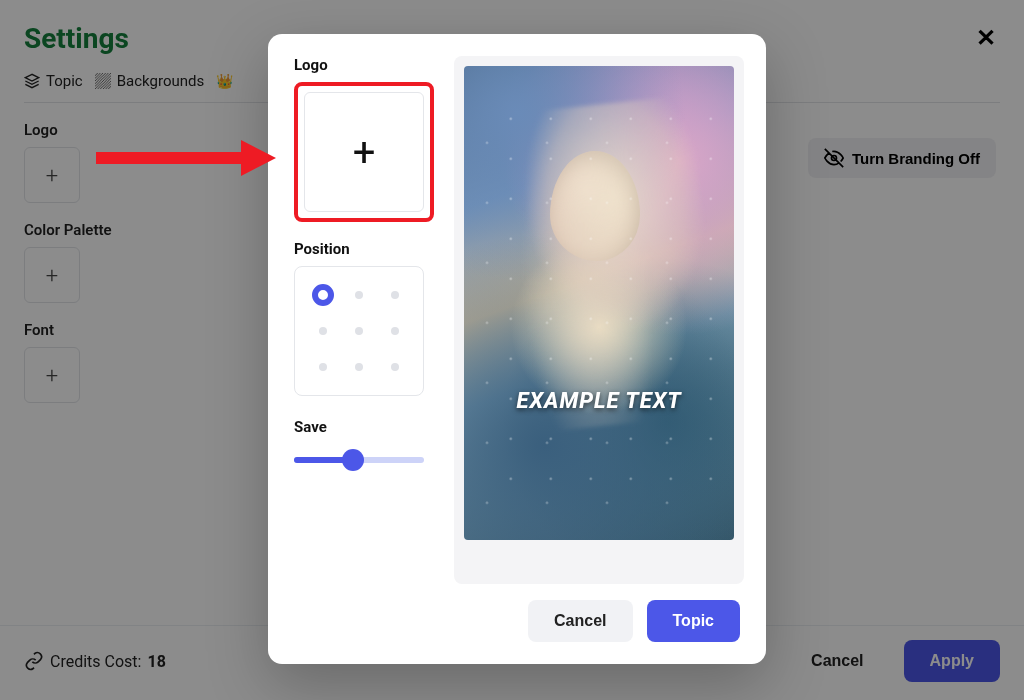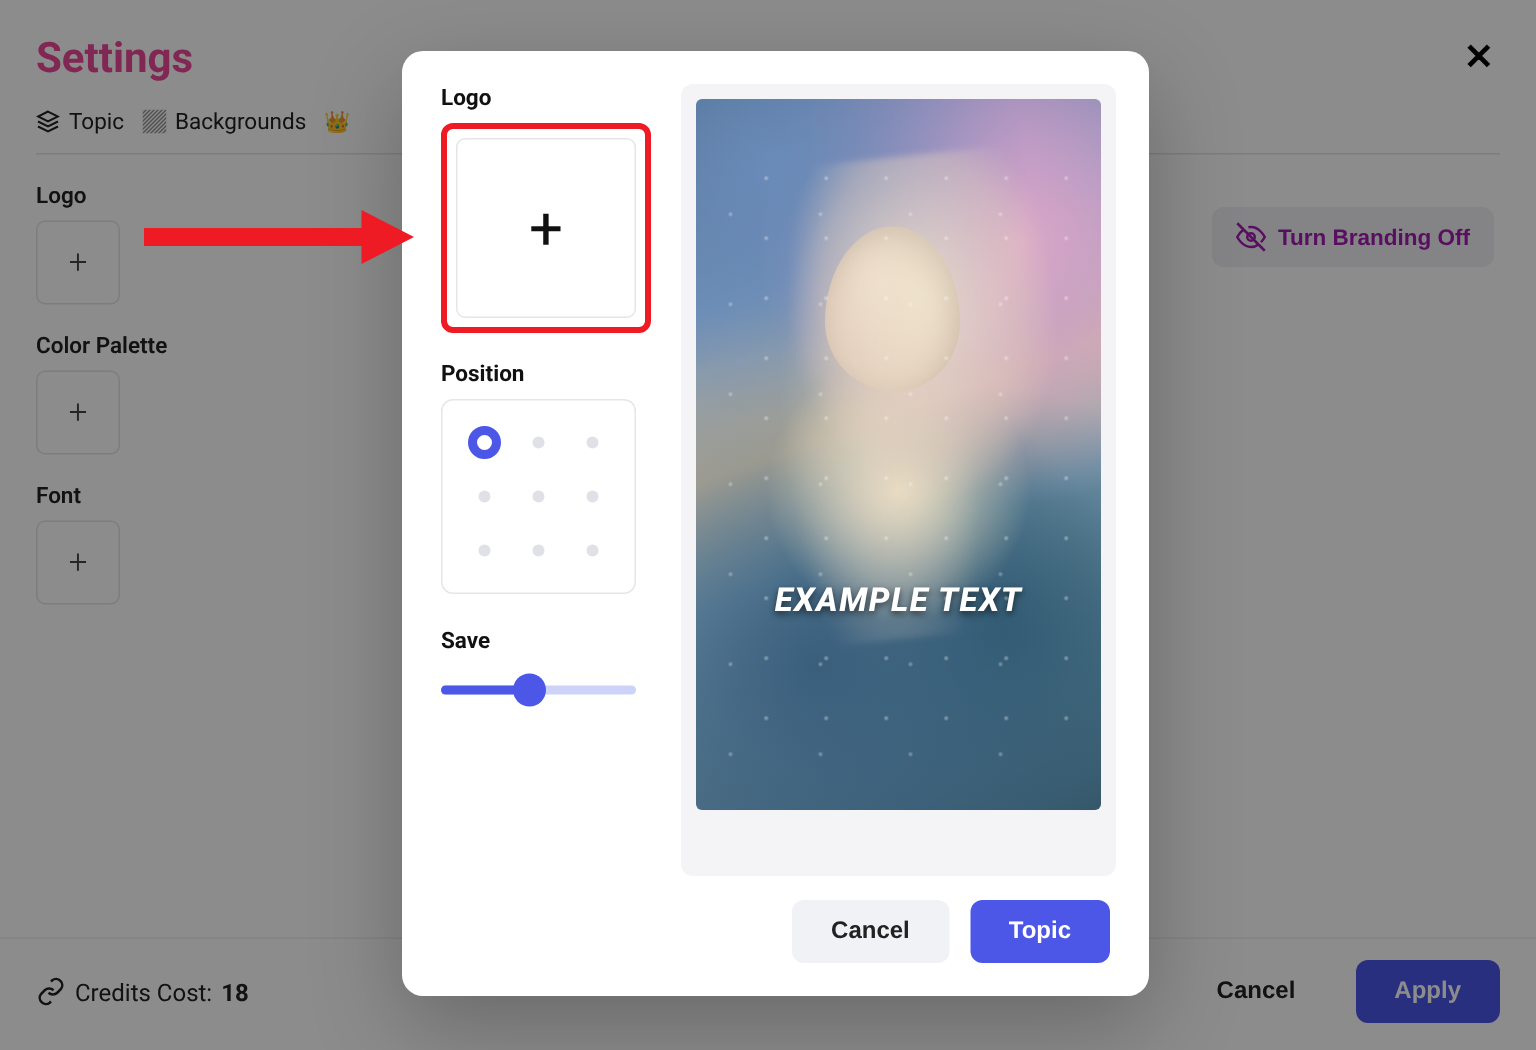--- a/index.html
+++ b/index.html
@@ -21,21 +21,21 @@
     }
     .page-header {
       display: flex;
       align-items: center;
       justify-content: space-between;
       margin-bottom: 16px;
     }
     .page-title {
       font-size: 28px;
       font-weight: 700;
-      color: #ec4899;
+      color: #15803d;
     }
     .close-x {
       font-size: 24px;
       font-weight: 600;
       cursor: pointer;
       padding: 4px;
     }
     .tabs {
       display: flex;
       gap: 12px;
@@ -85,21 +85,21 @@
       background:#f1f1f4;
       border:none;
       border-radius:8px;
       padding:10px 16px;
       display:flex;
       gap:8px;
       align-items:center;
       font-size:15px;
       font-weight:600;
       cursor:pointer;
-      color:#a21caf;
+      color:#000000;
     }
     .branding-btn svg{width:20px;height:20px;}
     .footer {
       position:absolute;
       left:0; right:0; bottom:0;
       display:flex;
       align-items:center;
       justify-content:space-between;
       padding:14px 24px 18px;
       border-top:1px solid #eceef2;

